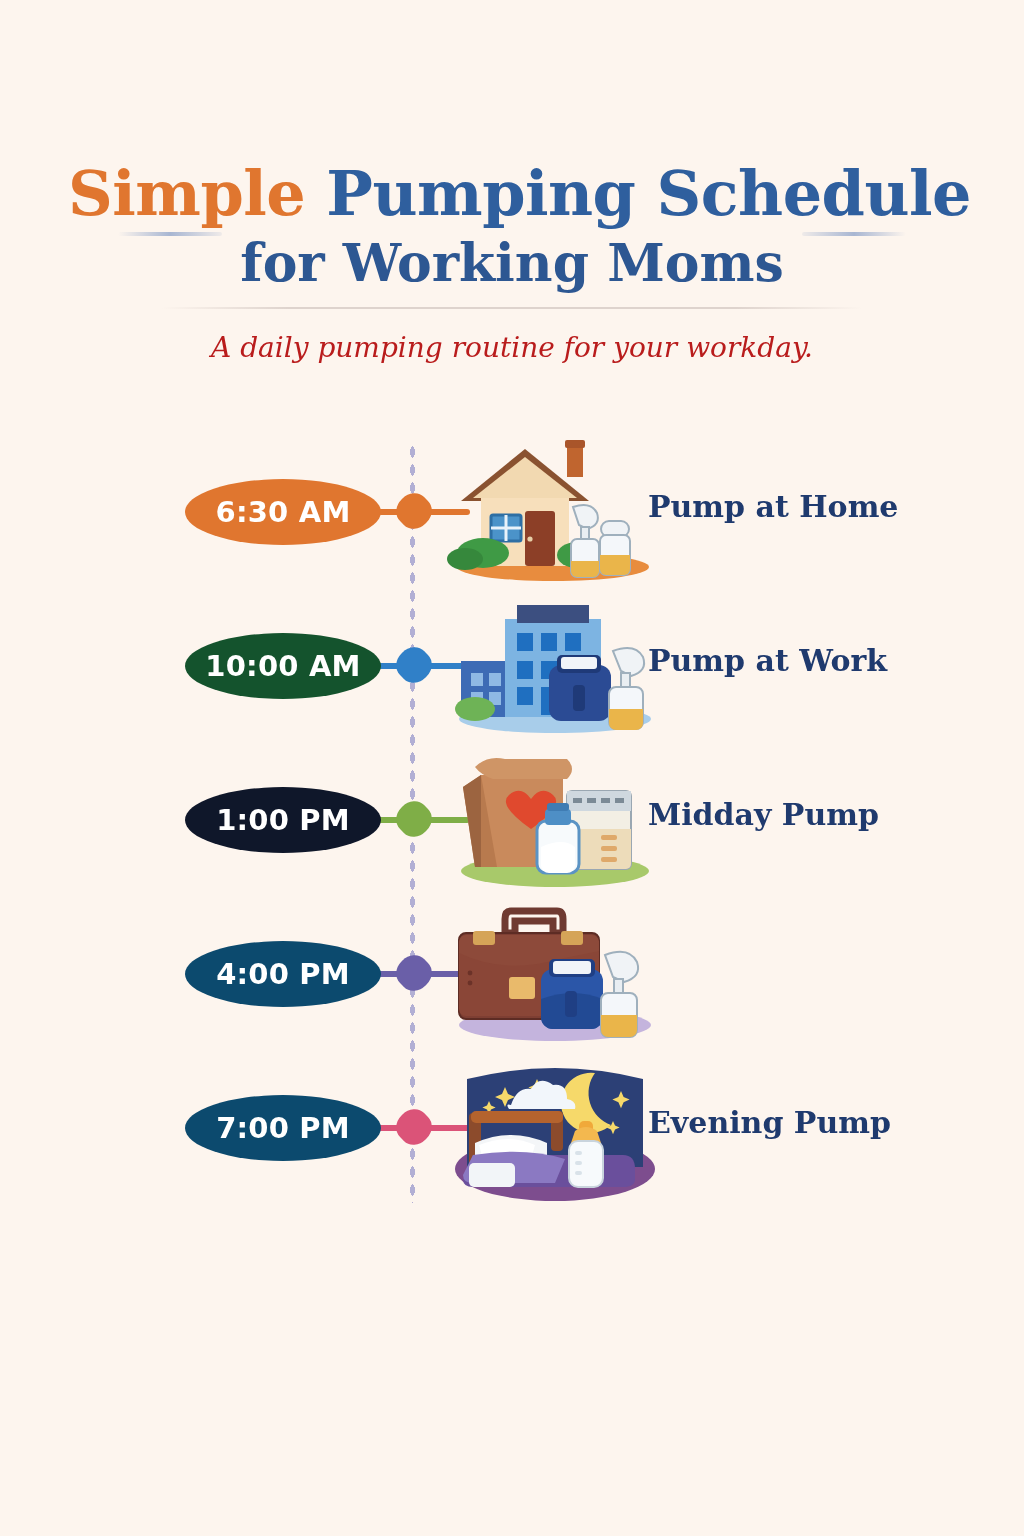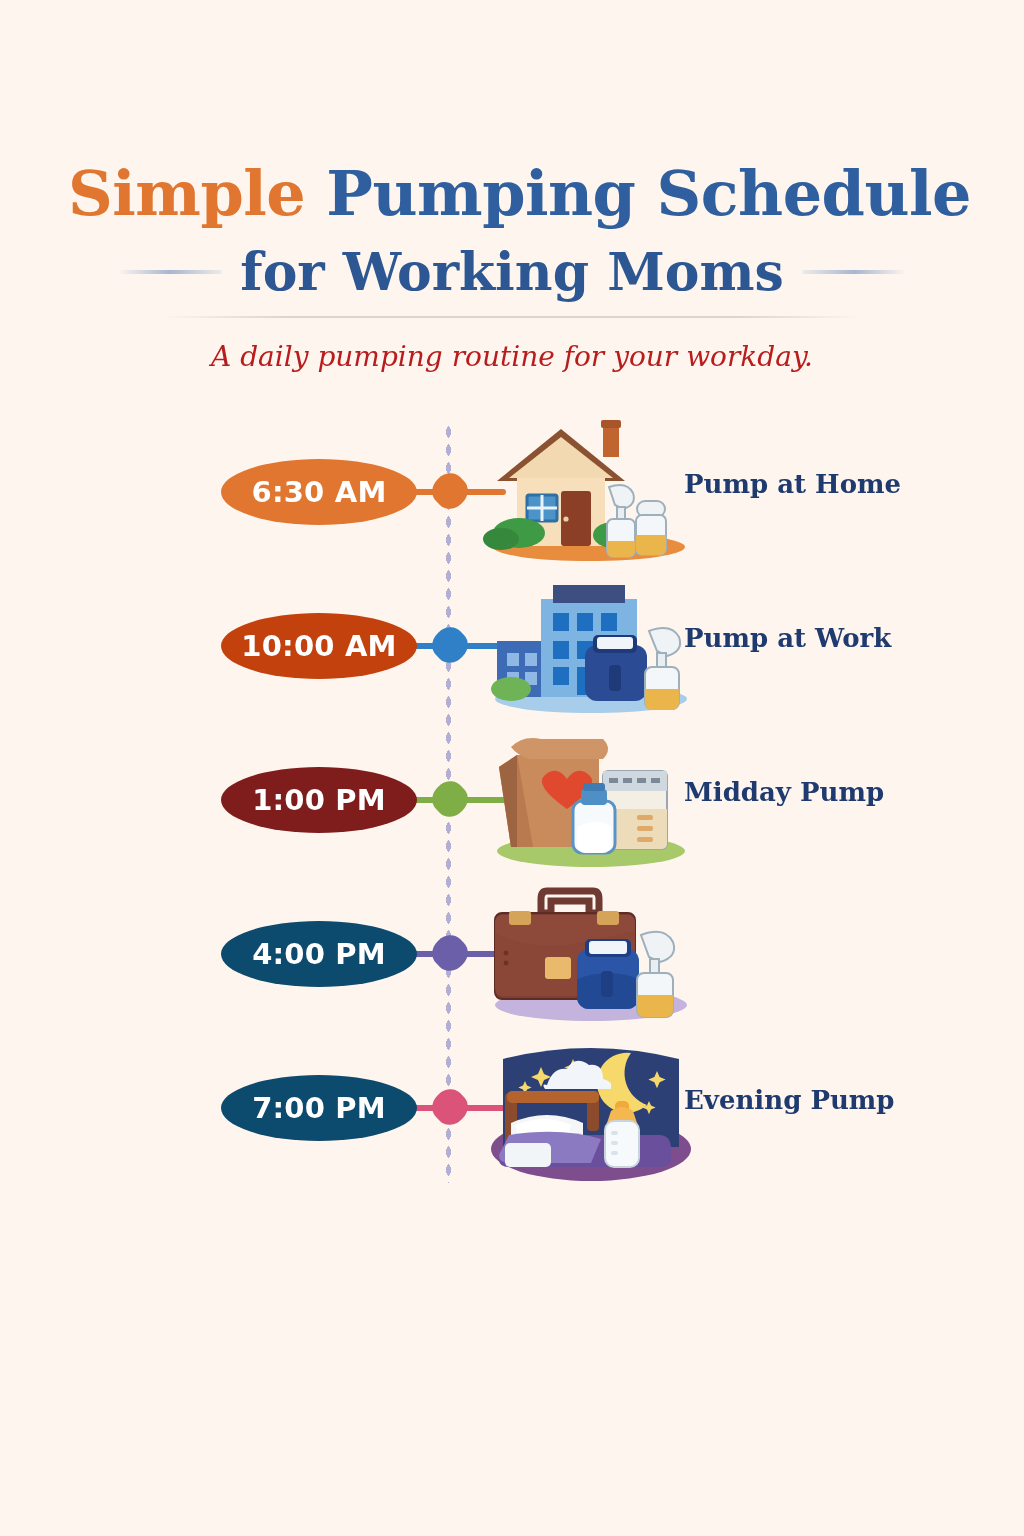--- a/index.html
+++ b/index.html
@@ -29,23 +29,22 @@
     font-weight: bold;
     letter-spacing: -0.5px;
     line-height: 1.02;
     white-space: nowrap;
     padding-left: 15px;
   }
   .t-accent { color: #e0762f; }
   .t-main   { color: #2f5f9e; }
 
   #title-line2-wrap {
-    margin-top: 16px;
+    margin-top: 7px;
     display: flex;
-    align-items: center;
     justify-content: center;
     gap: 18px;
   }
   .rule {
     width: 104px;
     height: 4px;
     background: linear-gradient(to right, rgba(160,175,205,0), #a8b6d2, rgba(160,175,205,0.15));
     border-radius: 2px;
   }
   .rule.right {
@@ -69,24 +68,23 @@
     font-family: "DejaVu Serif", serif;
     font-style: italic;
     font-size: 28px;
     color: #b91c1c;
     white-space: nowrap;
   }
 
   
   #timeline {
     position: absolute;
-    top: 415px;
+    top: 435px;
     left: 0;
     width: 856px;
-    margin-left: 36px;
   }
   #axis {
     position: absolute;
     left: 409px;
     top: 8px;
     width: 7px;
     height: 760px;
     background-image: radial-gradient(#b2afd4 45%, rgba(178,175,212,0) 46%);
     background-size: 7px 18px;
     background-repeat: repeat-y;
@@ -128,21 +126,21 @@
     width: 34px;
     height: 34px;
     border-radius: 42% 42% 42% 42% / 48% 48% 48% 48%;
     transform: rotate(45deg);
   }
   .row .label {
     position: absolute;
     left: 648px;
     top: 54px;
     font-family: "DejaVu Serif", serif;
-    font-size: 26px;
+    font-size: 30px;
     font-weight: bold;
     color: #1f3a6e;
     white-space: nowrap;
   }
   .row .art {
     position: absolute;
     left: 445px;
     top: 0px;
     width: 222px;
     height: 154px;
@@ -204,21 +202,21 @@
         <rect x="155" y="100" width="30" height="40" rx="6" fill="#f4f7fa" stroke="#9fb0bd" stroke-width="2"></rect>
         <path d="M155 120 h30 v14 a6 6 0 0 1 -6 6 h-18 a6 6 0 0 1 -6 -6 z" fill="#eab54a"></path>
       </svg>
     </div>
     <div class="label">Pump at Home</div>
   </div>
 
   <div class="row">
     <div class="connector" style="background:#3080c8"></div>
     <div class="node" style="background:#3080c8"></div>
-    <div class="pill" style="background:#c2410c">
+    <div class="pill" style="background:#14532d">
       <span>10:00 AM</span>
     </div>
     <div class="art">
       <svg viewBox="0 0 222 154">
         <ellipse cx="110" cy="130" rx="96" ry="14" fill="#a8cdea"></ellipse>
         <rect x="16" y="72" width="48" height="56" fill="#3d6bb5"></rect>
         <rect x="26" y="84" width="12" height="13" fill="#8fb9e4"></rect>
         <rect x="44" y="84" width="12" height="13" fill="#8fb9e4"></rect>
         <rect x="26" y="103" width="12" height="13" fill="#8fb9e4"></rect>
         <rect x="44" y="103" width="12" height="13" fill="#8fb9e4"></rect>
@@ -242,21 +240,21 @@
         <rect x="164" y="98" width="34" height="42" rx="7" fill="#f4f7fa" stroke="#9fb0bd" stroke-width="2"></rect>
         <path d="M164 120 h34 v14 a7 7 0 0 1 -7 7 h-20 a7 7 0 0 1 -7 -7 z" fill="#eab54a"></path>
       </svg>
     </div>
     <div class="label">Pump at Work</div>
   </div>
 
   <div class="row">
     <div class="connector" style="background:#7fae47"></div>
     <div class="node" style="background:#7fae47"></div>
-    <div class="pill" style="background:#7f1d1d">
+    <div class="pill" style="background:#0f172a">
       <span>1:00 PM</span>
     </div>
     <div class="art">
       <svg viewBox="0 0 222 154">
         <ellipse cx="110" cy="128" rx="94" ry="16" fill="#a8c96a"></ellipse>
         <path d="M18 44 L36 32 L118 32 L118 124 L30 124 Z" fill="#b87a4e"></path>
         <path d="M36 32 L118 32 L118 124 L52 124 Z" fill="#c98a5c"></path>
         <path d="M18 44 L36 32 L36 124 L30 124 Z" fill="#9c6440"></path>
         <path d="M30 24 q12 -12 30 -8 l62 0 q10 10 0 20 l-74 0 q-12 -4 -18 -12z" fill="#cf9566"></path>
         <path d="M86 56 q-10 -14 -22 -4 q-12 10 22 34 q34 -24 22 -34 q-12 -10 -22 4z" fill="#e0492e"></path>

